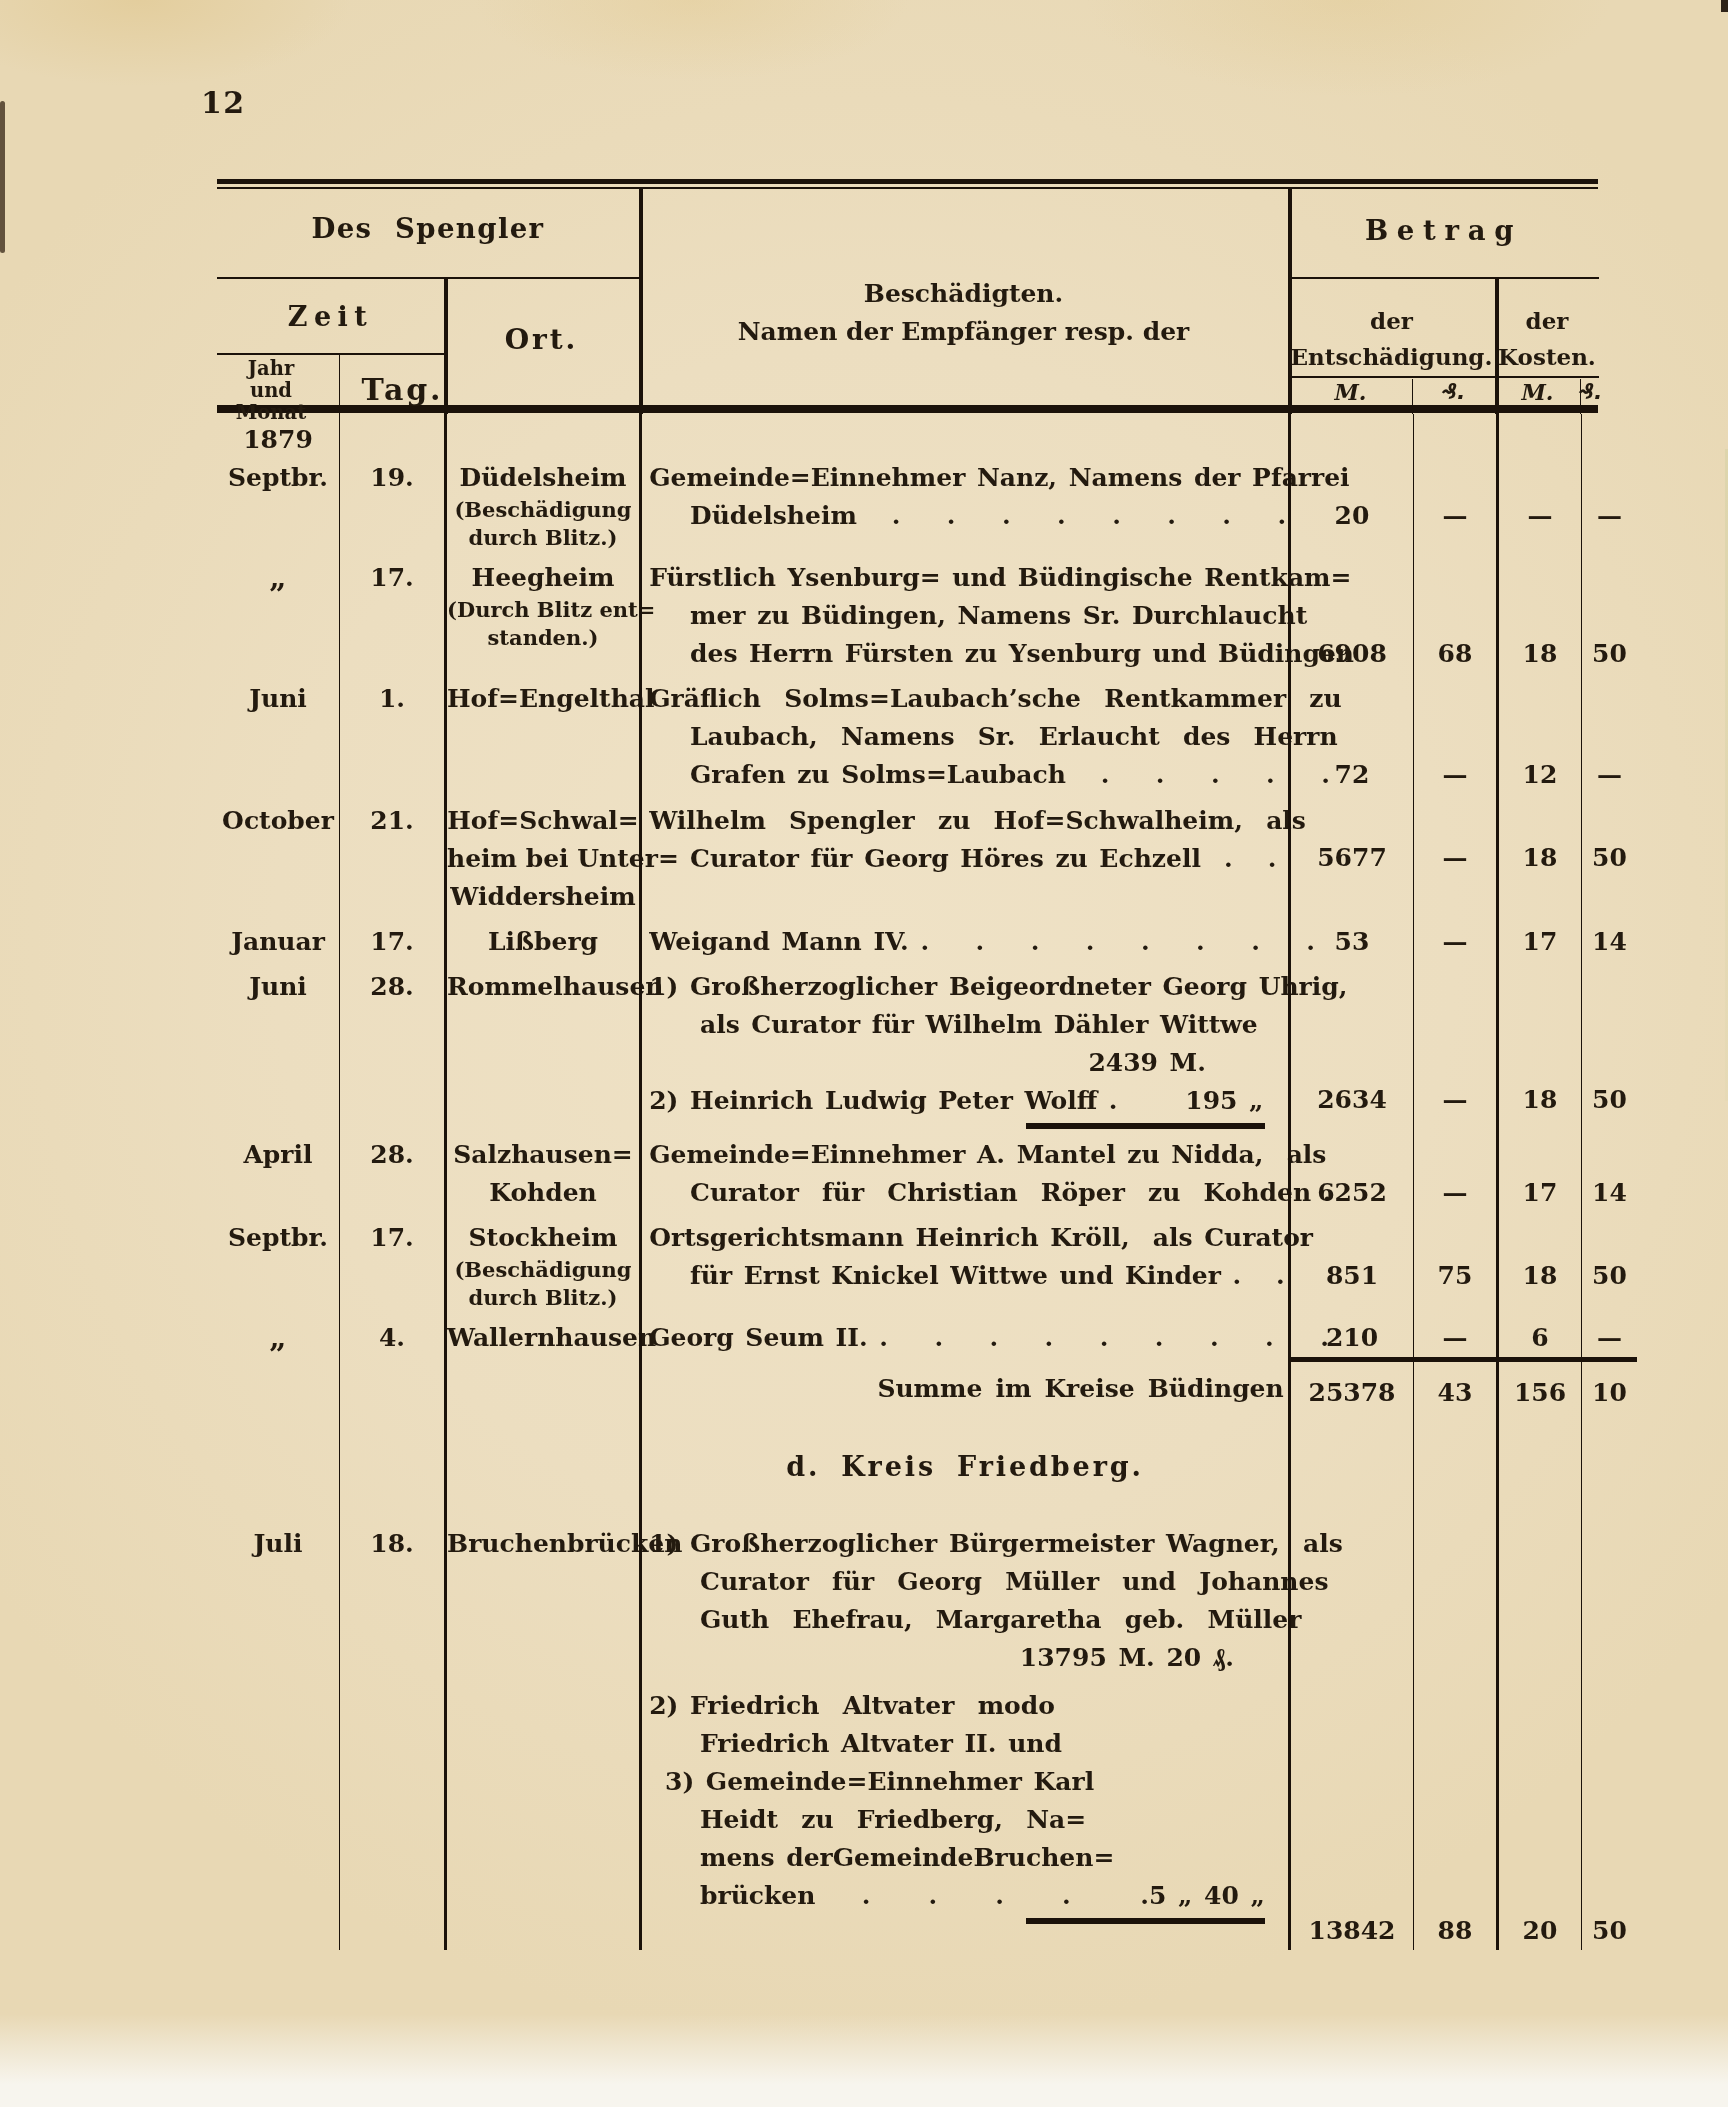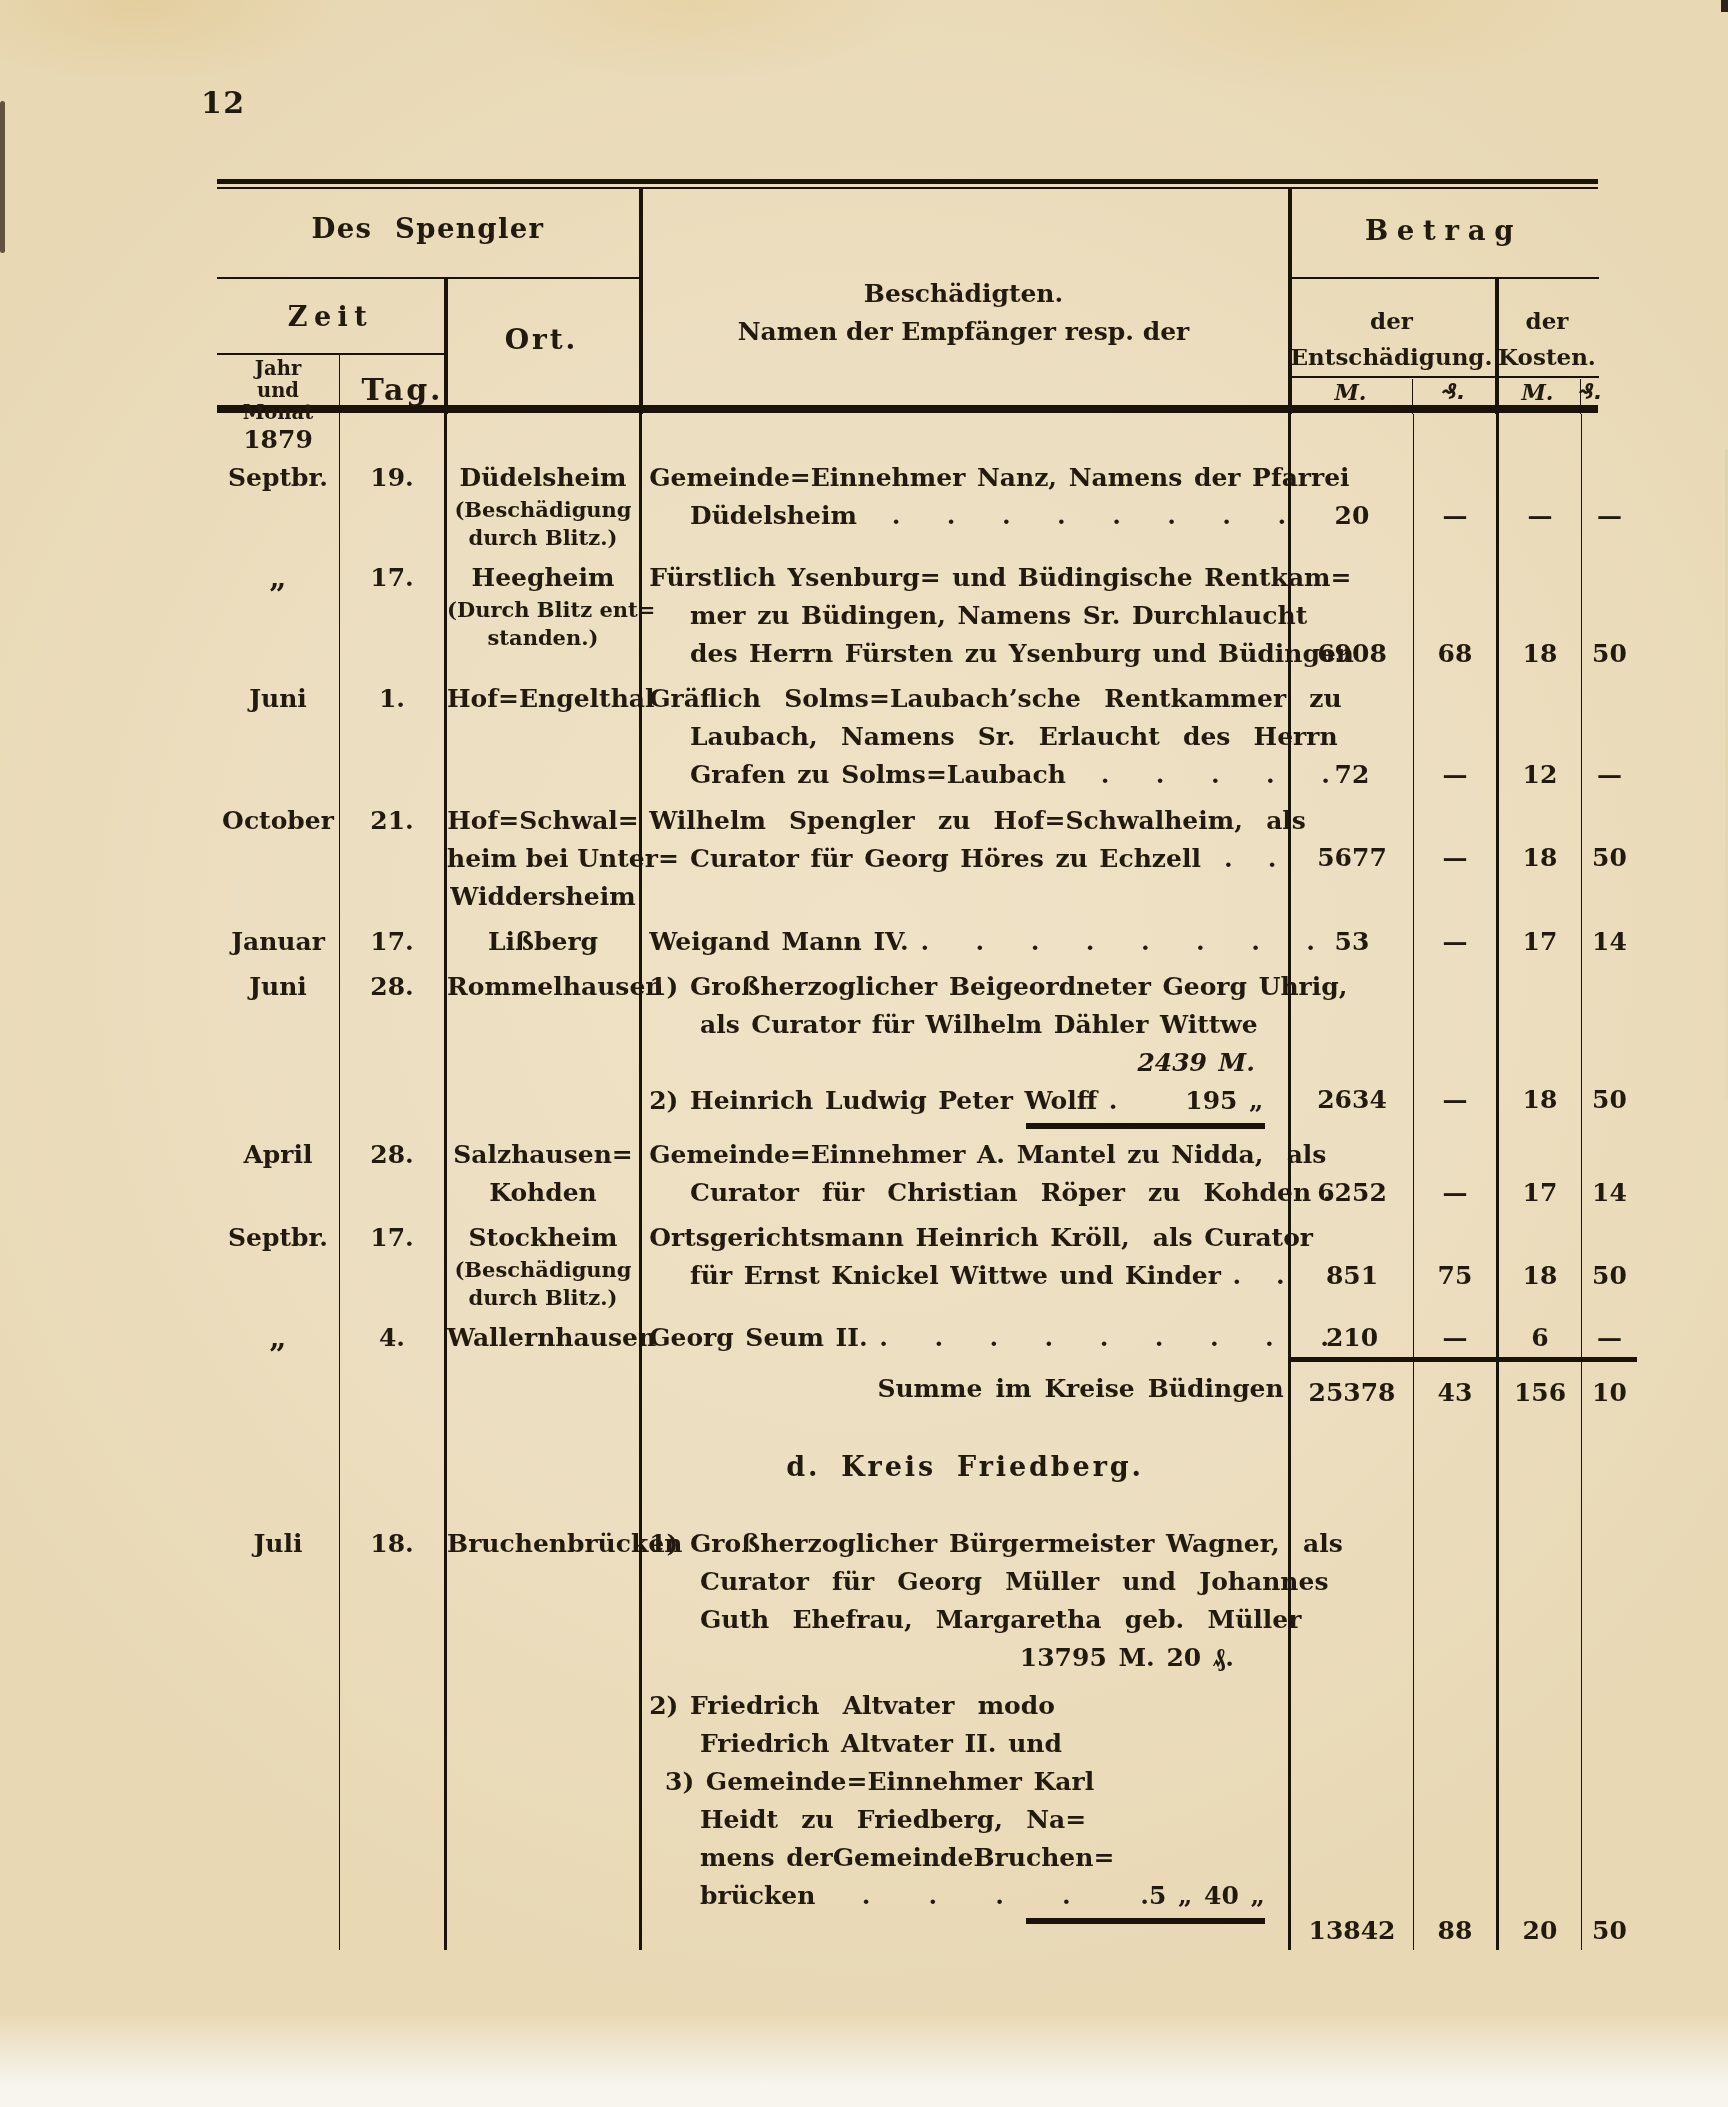--- a/index.html
+++ b/index.html
@@ -14,21 +14,21 @@
       radial-gradient(311px 116px at 40% 0%, rgba(226,200,140,.38), rgba(226,200,140,0) 70%),
       radial-gradient(376px 138px at 78% 0%, rgba(224,198,138,.35), rgba(224,198,138,0) 70%),
       radial-gradient(62% 52% at 50% 45%, #efe2c6 0%, #ecdec0 55%, #e8d8b4 100%),
       #eadcbc;
   }
   .rule{position:absolute;background:#1b120a;}
   .pagenum{position:absolute;left:201px;top:85px;font-size:30px;font-weight:700;letter-spacing:1.4px;}
   .hlabel{position:absolute;text-align:center;font-weight:700;}
   .lbl-brandes{left:217px;width:422px;top:212px;font-size:27.5px;letter-spacing:1.4px;word-spacing:11.6px;}
   .lbl-zeit{left:217px;width:227px;top:301px;font-size:27px;letter-spacing:6.5px;}
-  .lbl-jahr{left:217px;width:122px;top:358px;font-size:19.5px;line-height:22px;}
+  .lbl-jahr{left:210px;width:122px;top:358px;font-size:19.5px;line-height:22px;}
   .lbl-tag{left:339px;width:127px;top:372px;font-size:30px;letter-spacing:2.9px;}
   .lbl-ort{left:444px;width:195px;top:323px;font-size:28px;letter-spacing:2.9px;}
   .lbl-namen{left:639px;width:649px;top:275px;font-size:25px;line-height:38px;}
   .lbl-betrag{left:1288px;width:311px;top:214px;font-size:27.5px;letter-spacing:8.7px;}
   .lbl-entsch{left:1288px;width:207px;top:303px;font-size:23px;line-height:36px;}
   .lbl-kosten{left:1495px;width:104px;top:303px;font-size:23px;line-height:36px;}
   .unit{position:absolute;top:379px;font-size:22px;font-style:italic;font-weight:700;text-align:center;}
   .unit.pf{font-family:"DejaVu Sans","DejaVu Serif",sans-serif;}
   .u-em{left:1288px;width:125px;}
   .u-epf{left:1412px;width:83px;}
@@ -247,21 +247,21 @@
       </div>
       <div class="c bd-thin" style="padding-top: 7.2px;">
         <div class="line">28.</div>
       </div>
       <div class="c bd-thick" style="padding-top: 7.2px;">
         <div class="line">Rommelhausen</div>
       </div>
       <div class="c bd-thick" style="padding-top: 7.2px;">
         <div class="nline" style="padding-left: 7.2px;">1) Großherzoglicher Beigeordneter Georg Uhrig,</div>
         <div class="nline" style="padding-left: 58px;">als Curator für Wilhelm Dähler Wittwe</div>
-        <div class="nline" style="padding-left: 7.2px;"><span class="lft"></span><span class="rgt" style="margin-right: 33px; font-style: italic;">2439 M.</span></div>
+        <div class="nline" style="padding-left: 7.2px;"><span class="lft"></span><span class="rgt" style="margin-right: 82px;">2439 M.</span></div>
         <div class="nline" style="padding-left: 7.2px;"><span class="lft">2) Heinrich Ludwig Peter Wolff .</span><span class="rgt" style="margin-right: 24.6px;">195 „</span></div>
         <div class="addline"></div>
       </div>
       <div class="c bd-thick">
         <div class="aval" style="padding-top: 120px;">2634</div>
       </div>
       <div class="c bd-thin">
         <div class="aval" style="padding-top: 120px;">—</div>
       </div>
       <div class="c bd-thick">

